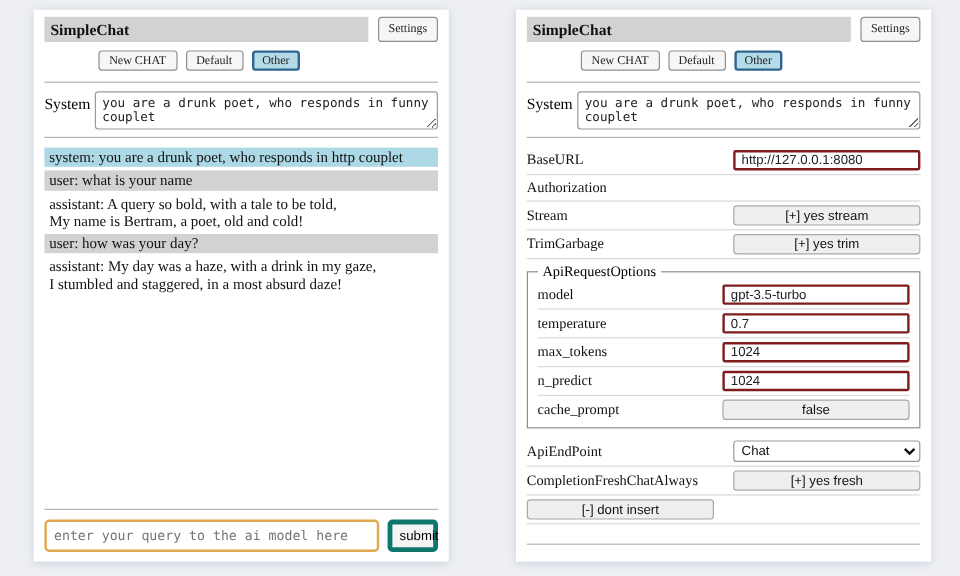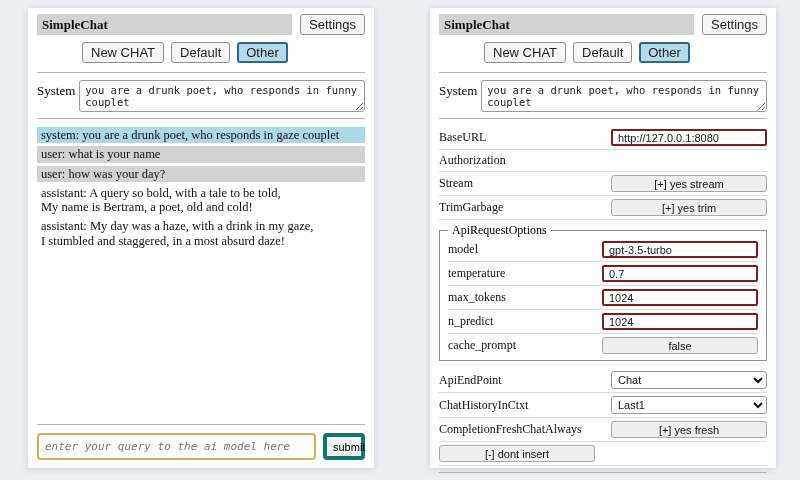--- a/index.html
+++ b/index.html
@@ -21,21 +21,21 @@
     display:flex;flex-direction:column;justify-content:space-between;
   }
   
   .titlebar{display:flex;gap:8px;align-items:stretch;}
   .title-strip{
     flex:1;background:#d2d2d2;
     font-weight:bold;font-size:13px;line-height:19px;
     padding:1px 5px;color:#111;
   }
   .btn{
-    font-family:Liberation Sans, sans-serif;font-size:13px;color:#222;
+    font-family:Liberation Serif, serif;font-size:10px;color:#222;
     background:#f6f6f6;border:1px solid #8f8f8f;border-radius:3px;
     padding:2px 8px;cursor:pointer;white-space:nowrap;
   }
   .toolbar{display:flex;gap:7px;margin:7px 0 3px 0;padding-left:45px;}
   .btn.active{
     background:#b5dae8;border:2px solid #2f6690;padding:1px 7px;
   }
   hr.sep{border:none;border-top:1px solid #b5b5b5;margin:6px 0;}
   .system-row{display:flex;gap:4px;align-items:flex-start;margin:1px 0 0 0;font-size:13px;}
   .system-row label{padding-top:3px;}
@@ -52,21 +52,21 @@
     padding:1px 4px;margin-bottom:3px;white-space:pre-line;
   }
   .msg-system{background:#add8e6;}
   .msg-user{background:#d2d2d2;}
   .msg-assistant{background:transparent;}
   .spacer{flex:1;}
   
   .query-row{display:flex;gap:7px;align-items:stretch;margin-top:2px;}
   .query-input{
     flex:1;font-family:"DejaVu Sans Mono", monospace;font-size:11px;
-    padding:5px 6px;border:1px solid #8f8f8f;border-radius:4px;outline:none;color:#333;font-style:italic;
+    padding:5px 6px;border:1px solid #8f8f8f;border-radius:4px;outline:none;color:#333;
   }
   .query-input::placeholder{color:#767676;}
   .panel-chat .query-input{border:2px solid #e0a84f;}
   .submit-btn{
     width:42px;font-family:"Liberation Sans", sans-serif;font-size:11px;
     border:4px solid #0f766e;border-radius:4px;background:#f4f4f4;cursor:pointer;
   }
   
   .settings{margin-top:1px;}
   .srow{
@@ -112,25 +112,25 @@
       <button class="btn">Default</button>
       <button class="btn active">Other</button>
     </div>
     <hr class="sep">
     <div class="system-row">
       <label>System</label>
       <textarea class="system-input" style="">you are a drunk poet, who responds in funny couplet</textarea>
     </div>
     <hr class="sep">
     <div class="messages">
-      <div class="msg msg-system">system: you are a drunk poet, who responds in gaze couplet</div>
+      <div class="msg msg-system">system: you are a drunk poet, who responds in http couplet</div>
       <div class="msg msg-user">user: what is your name</div>
-      <div class="msg msg-user">user: how was your day?</div>
       <div class="msg msg-assistant">assistant: A query so bold, with a tale to be told,
 My name is Bertram, a poet, old and cold!</div>
+      <div class="msg msg-user">user: how was your day?</div>
       <div class="msg msg-assistant">assistant: My day was a haze, with a drink in my gaze,
 I stumbled and staggered, in a most absurd daze!</div>
     </div>
     <div class="spacer"></div>
     <hr class="sep">
     <div class="query-row">
       <input class="query-input" placeholder="enter your query to the ai model here" style="">
       <button class="submit-btn">submit</button>
     </div>
   </div>
@@ -193,26 +193,20 @@
         </div>
       </fieldset>
 
       <div class="srow">
         <span>ApiEndPoint</span>
         <select class="ssel">
           <option>Chat</option>
         </select>
       </div>
       <div class="srow">
-        <span>ChatHistoryInCtxt</span>
-        <select class="ssel">
-          <option>Last1</option>
-        </select>
-      </div>
-      <div class="srow">
         <span>CompletionFreshChatAlways</span>
         <button class="sbtn">[+] yes fresh</button>
       </div>
       <div class="srow">
         <button class="sbtn">[-] dont insert</button>
       </div>
     </div>
 
     <div class="spacer"></div>
     <hr class="sep">

